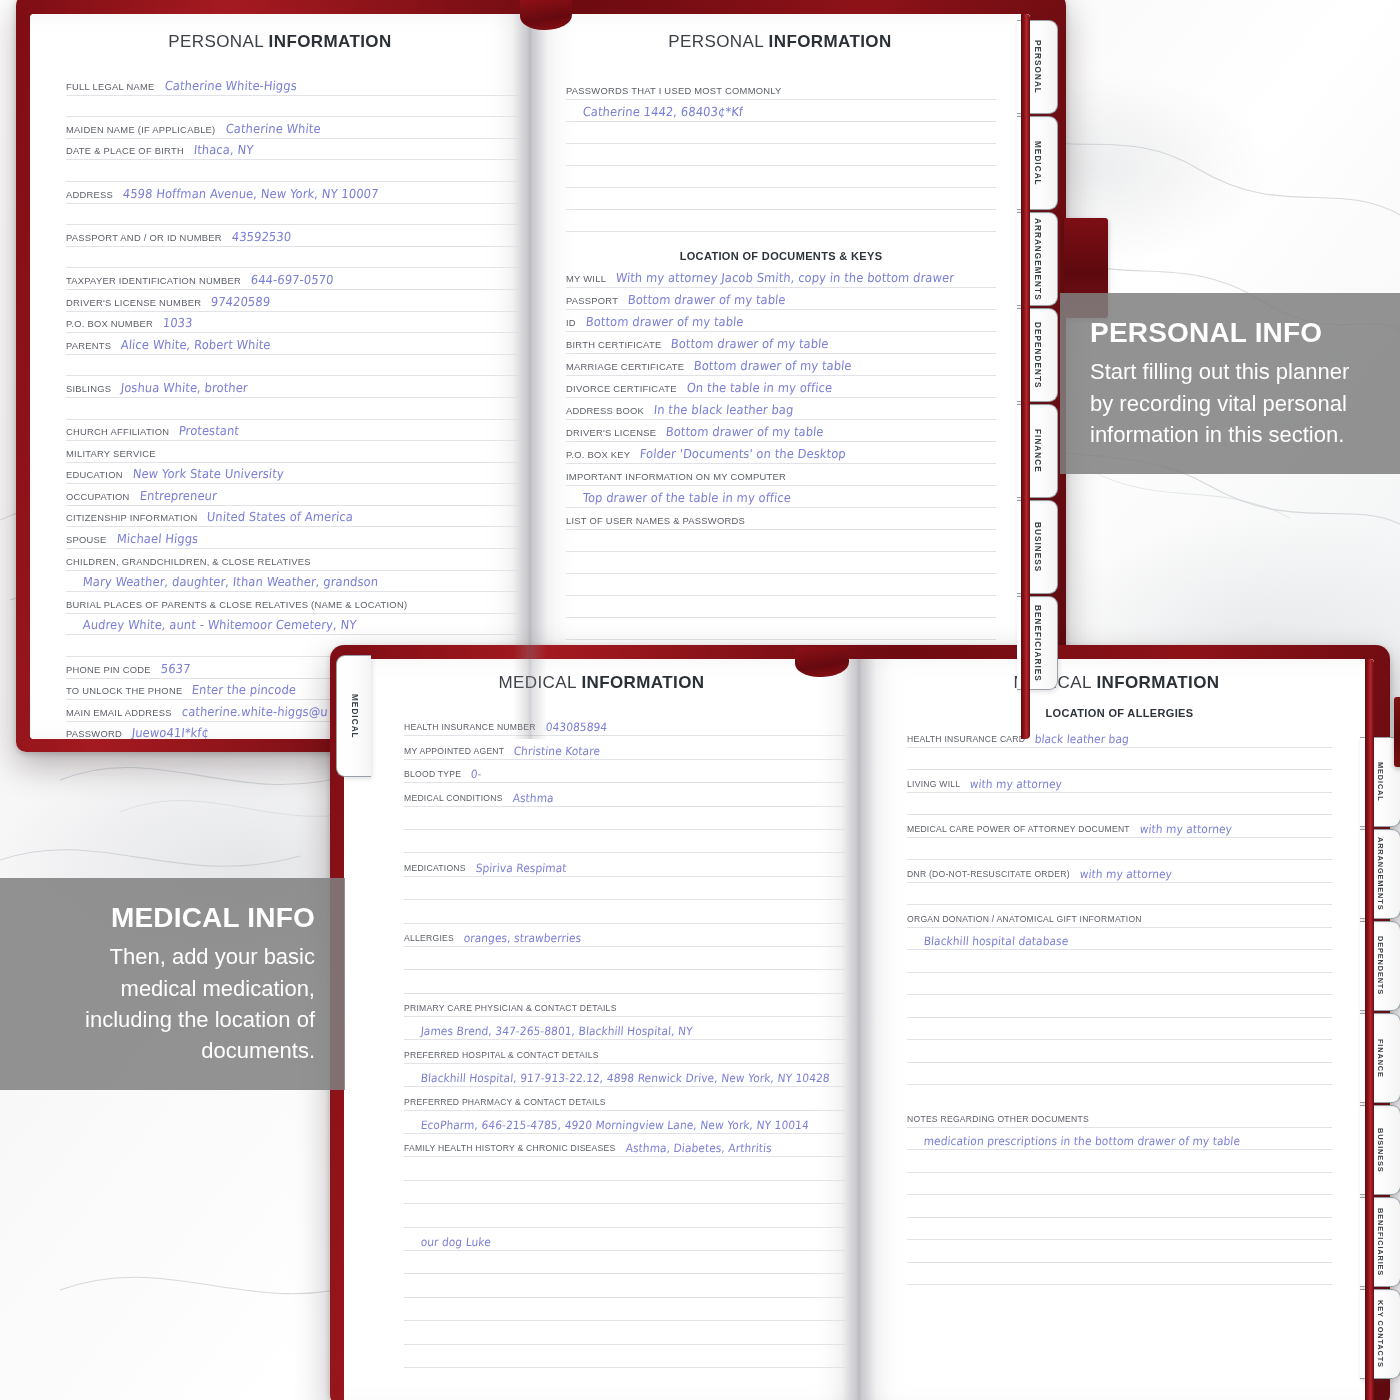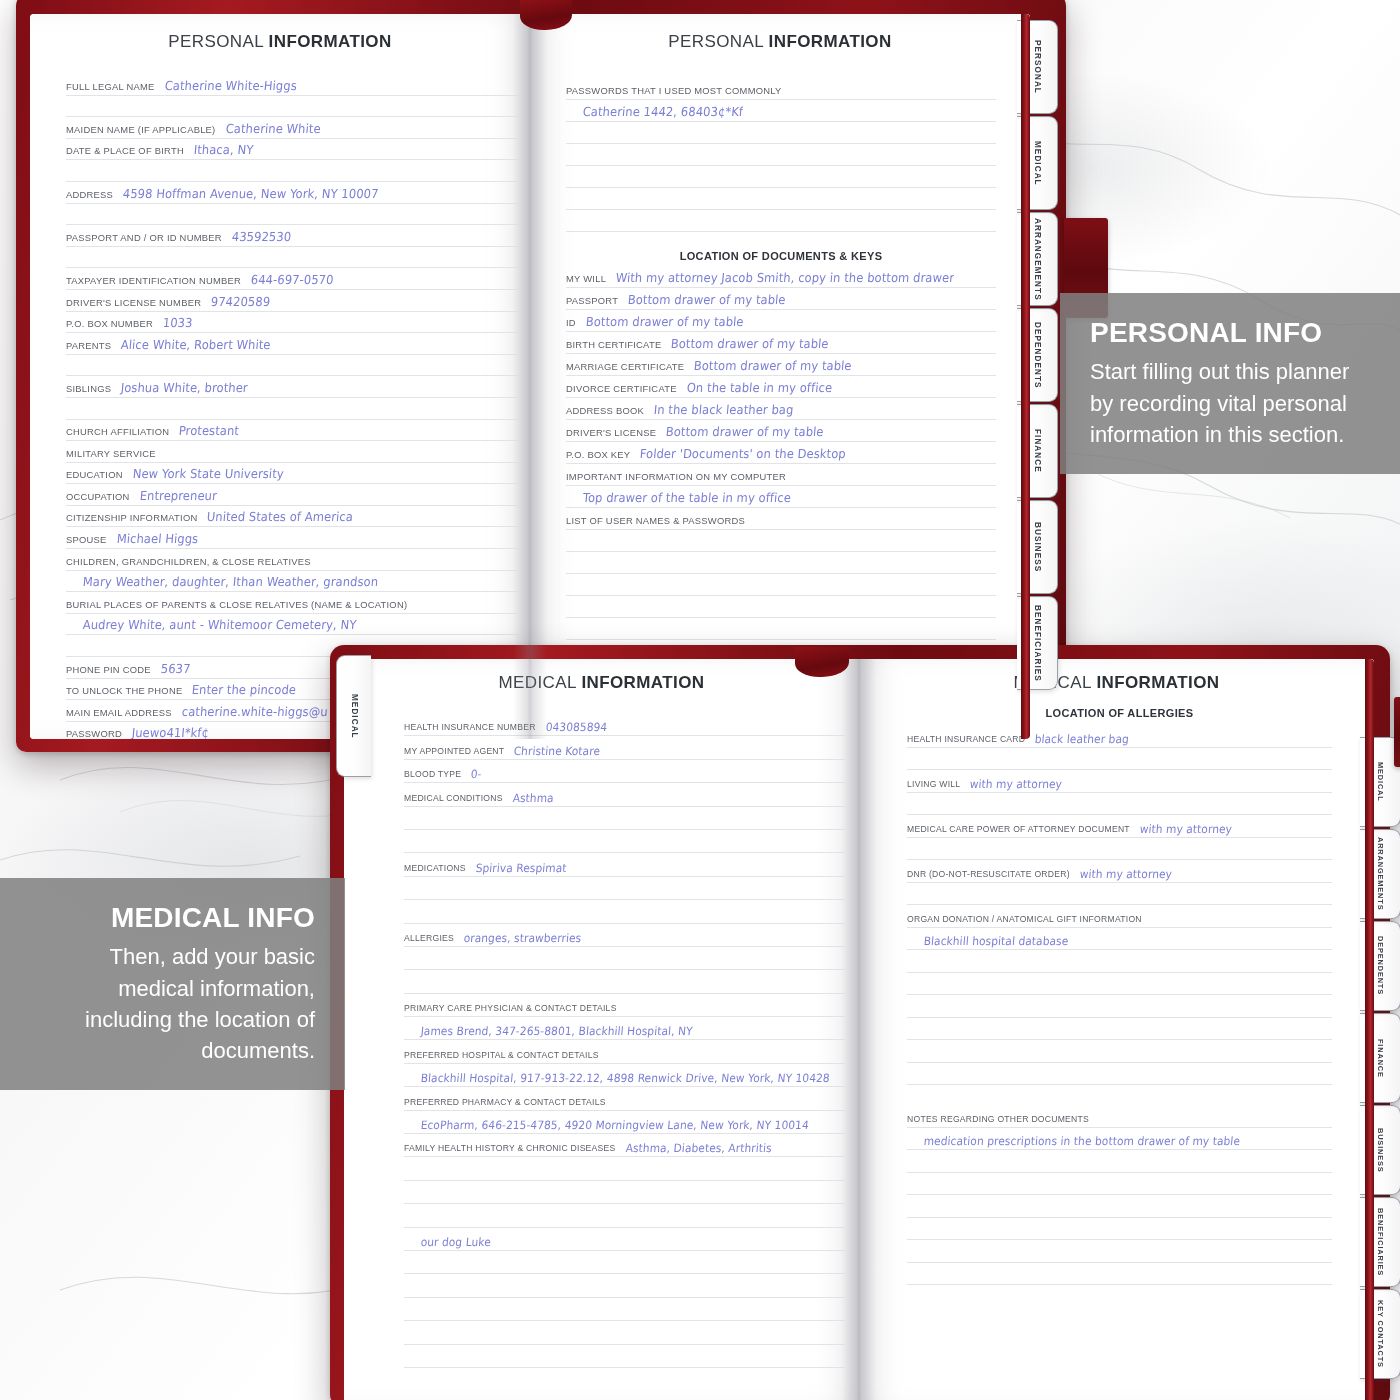--- a/index.html
+++ b/index.html
@@ -666,14 +666,14 @@
   <div class="band" style="left:1064px;top:52px;width:40px;height:70px;"></div>
 </div>
 
 <div class="caption right">
   <h2>PERSONAL INFO</h2>
   <p>Start filling out this planner by recording vital personal information in this section.</p>
 </div>
 
 <div class="caption left">
   <h2>MEDICAL INFO</h2>
-  <p>Then, add your basic medical information, including the location of documents.</p>
+  <p>Then, add your basic medical medication, including the location of documents.</p>
 </div>
 
 </body></html>

